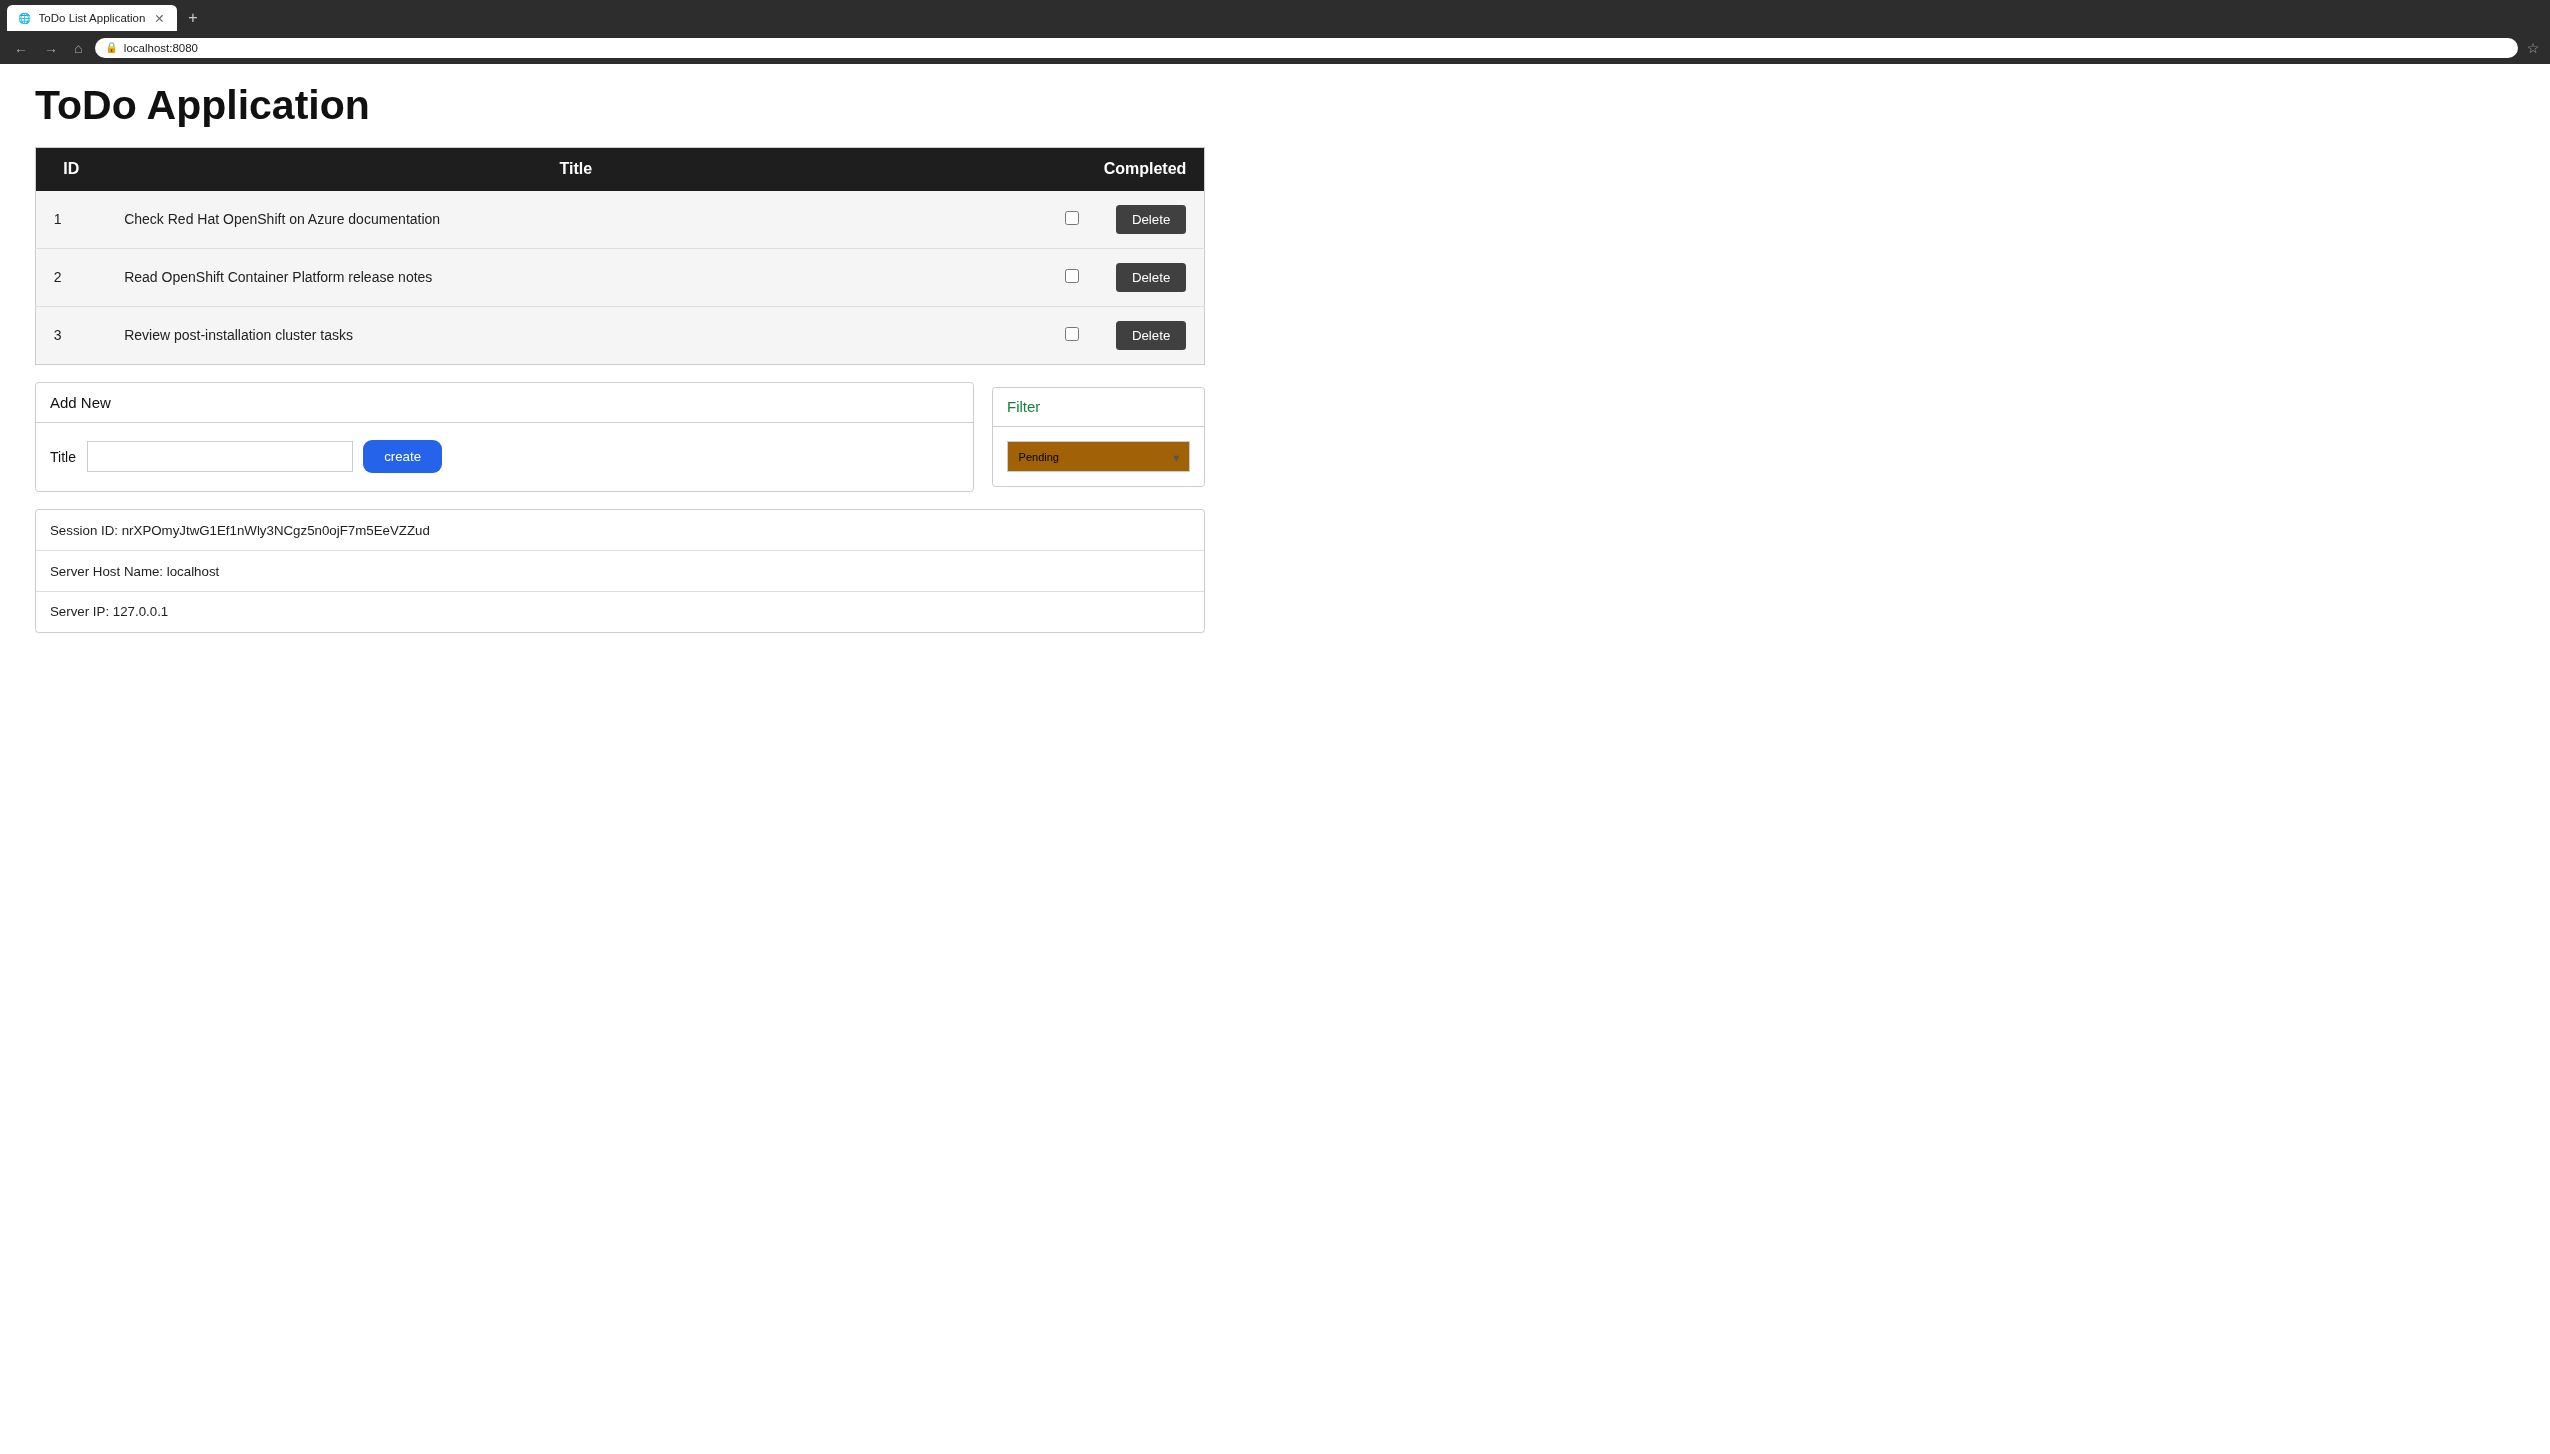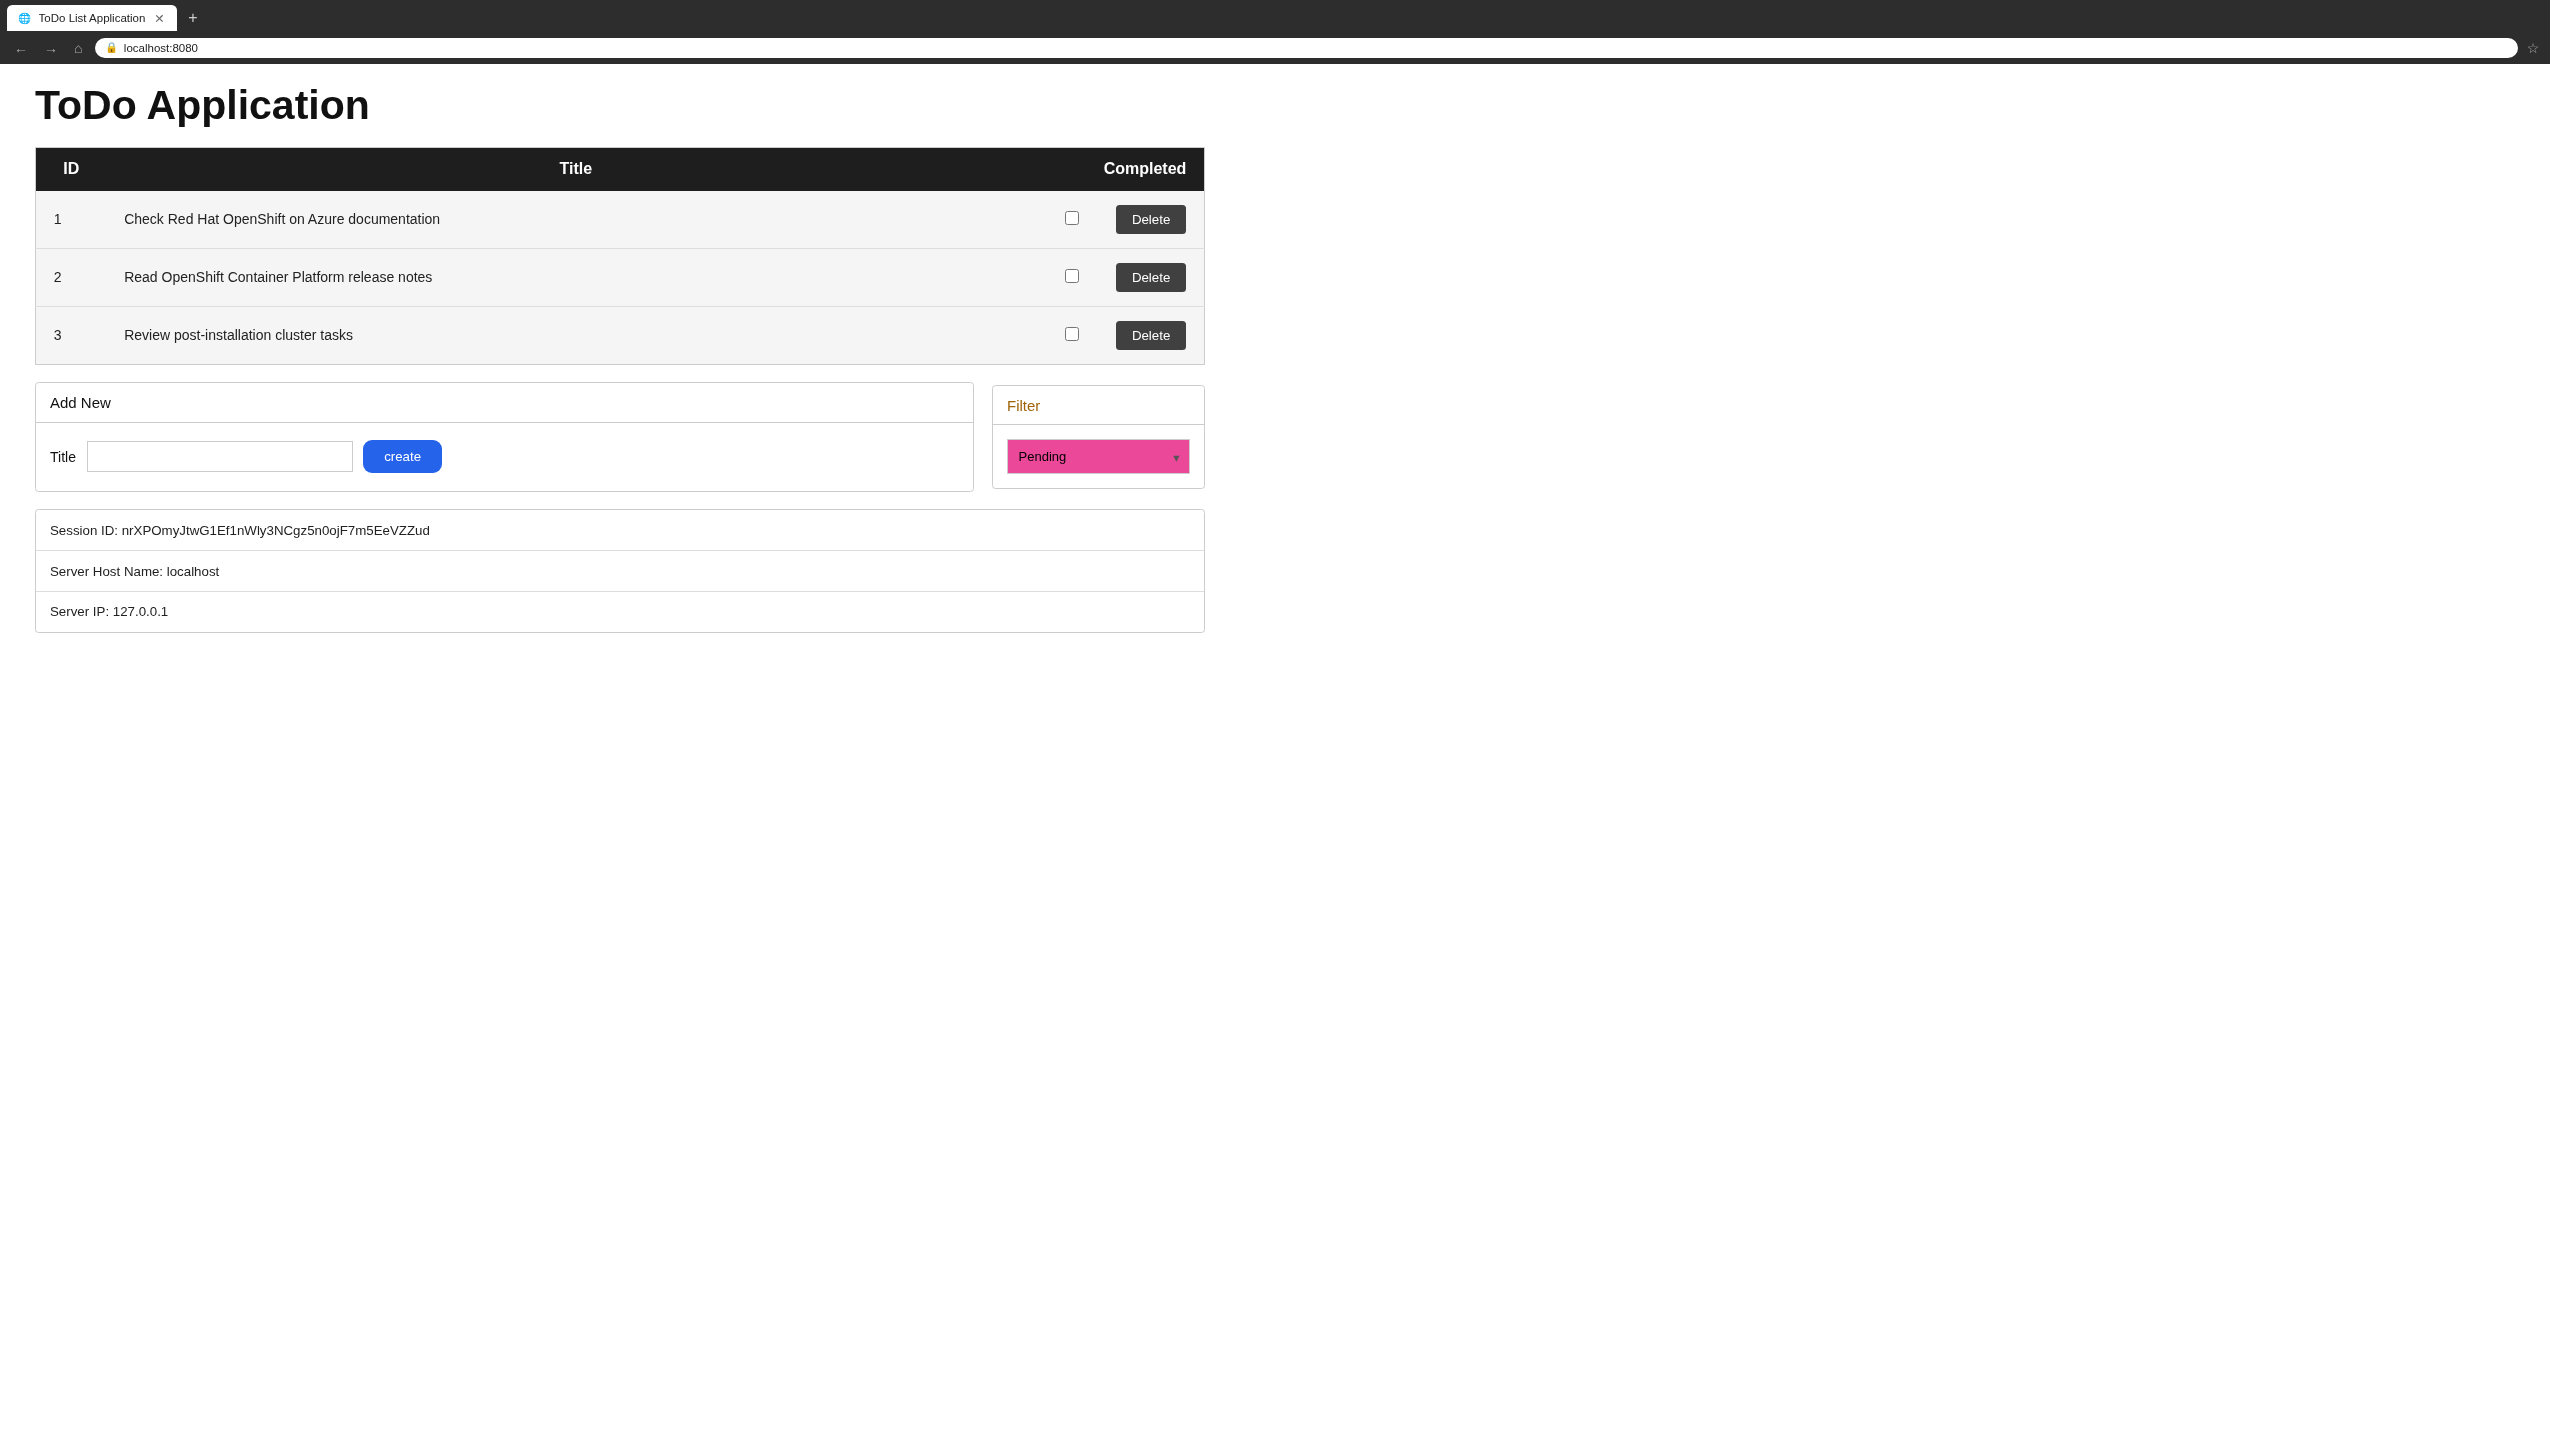--- a/index.html
+++ b/index.html
@@ -263,35 +263,35 @@
     .filter-panel {
       width: 213px;
       border: 0.9px solid #ccc;
       border-radius: 3.5px;
     }
 
     .filter-header {
       padding: 10.6px 14px;
       font-size: 15px;
       font-weight: normal;
-      color: #a16207;
+      color: #15803d;
       border-bottom: 0.9px solid #ccc;
     }
 
     .filter-body {
       padding: 14px;
     }
 
     .filter-select {
       width: 100%;
       padding: 8.9px 10.6px;
-      font-size: 13px;
+      font-size: 11px;
       border: 0.9px solid #ccc;
       appearance: none;
-      background: #ec4899;
+      background: #a16207;
       cursor: pointer;
       outline: none;
     }
 
     .filter-select-wrapper {
       position: relative;
     }
 
     .filter-select-wrapper::after {
       content: '▾';

